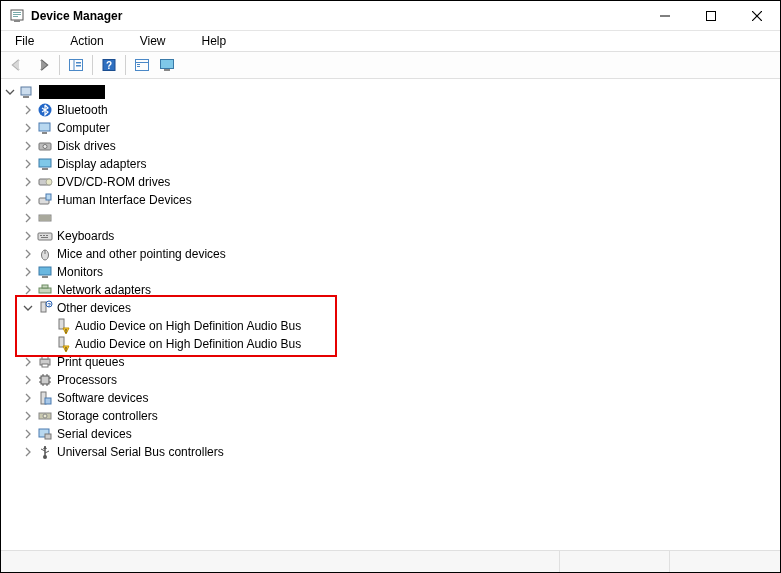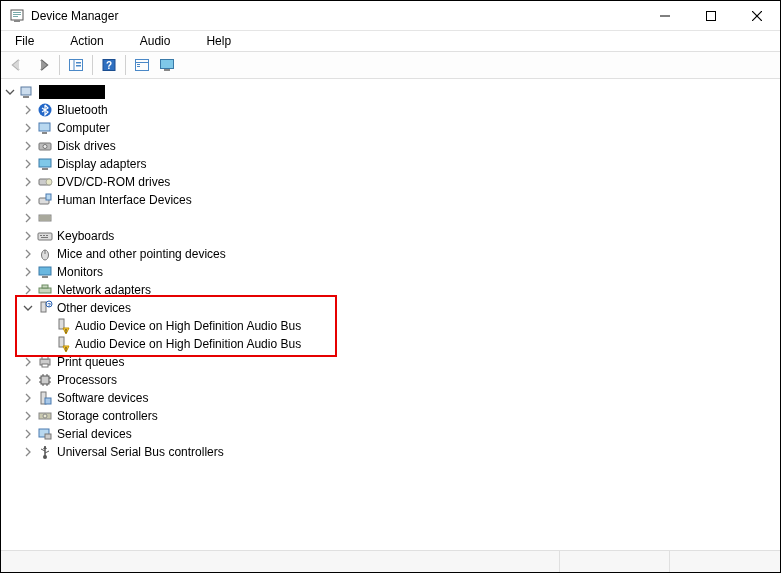--- a/index.html
+++ b/index.html
@@ -18,20 +18,21 @@
     background: #fff;
     display: flex;
     flex-direction: column;
   }
   .titlebar {
     height: 30px;
     display: flex;
     align-items: center;
     padding-left: 8px;
     border-bottom: 1px solid #e5e5e5;
+    font-weight: bold;
   }
   .titlebar .app-icon {
     width: 16px; height: 16px;
     margin-right: 6px;
   }
   .titlebar .title {
     flex: 1;
     font-size: 12px;
   }
   .win-controls {
@@ -179,21 +180,21 @@
             <line x1="0" y1="0" x2="10" y2="10" stroke="#000" stroke-width="1.2"></line>
             <line x1="10" y1="0" x2="0" y2="10" stroke="#000" stroke-width="1.2"></line>
           </svg>
         </div>
     </div>
   </div>
 
   <div class="menubar">
     <div class="mi">File</div>
     <div class="mi">Action</div>
-    <div class="mi">Audio</div>
+    <div class="mi">View</div>
     <div class="mi">Help</div>
   </div>
 
   <div class="toolbar">
     <div class="tb-btn">
         <svg width="16" height="14">
           <path d="M10 2 L4 7 L10 12" fill="none" stroke="#b0b0b0" stroke-width="2"></path>
           <path d="M10 2 L4 7 L10 12 Z" fill="#d8d8d8"></path>
         </svg>
       </div>

